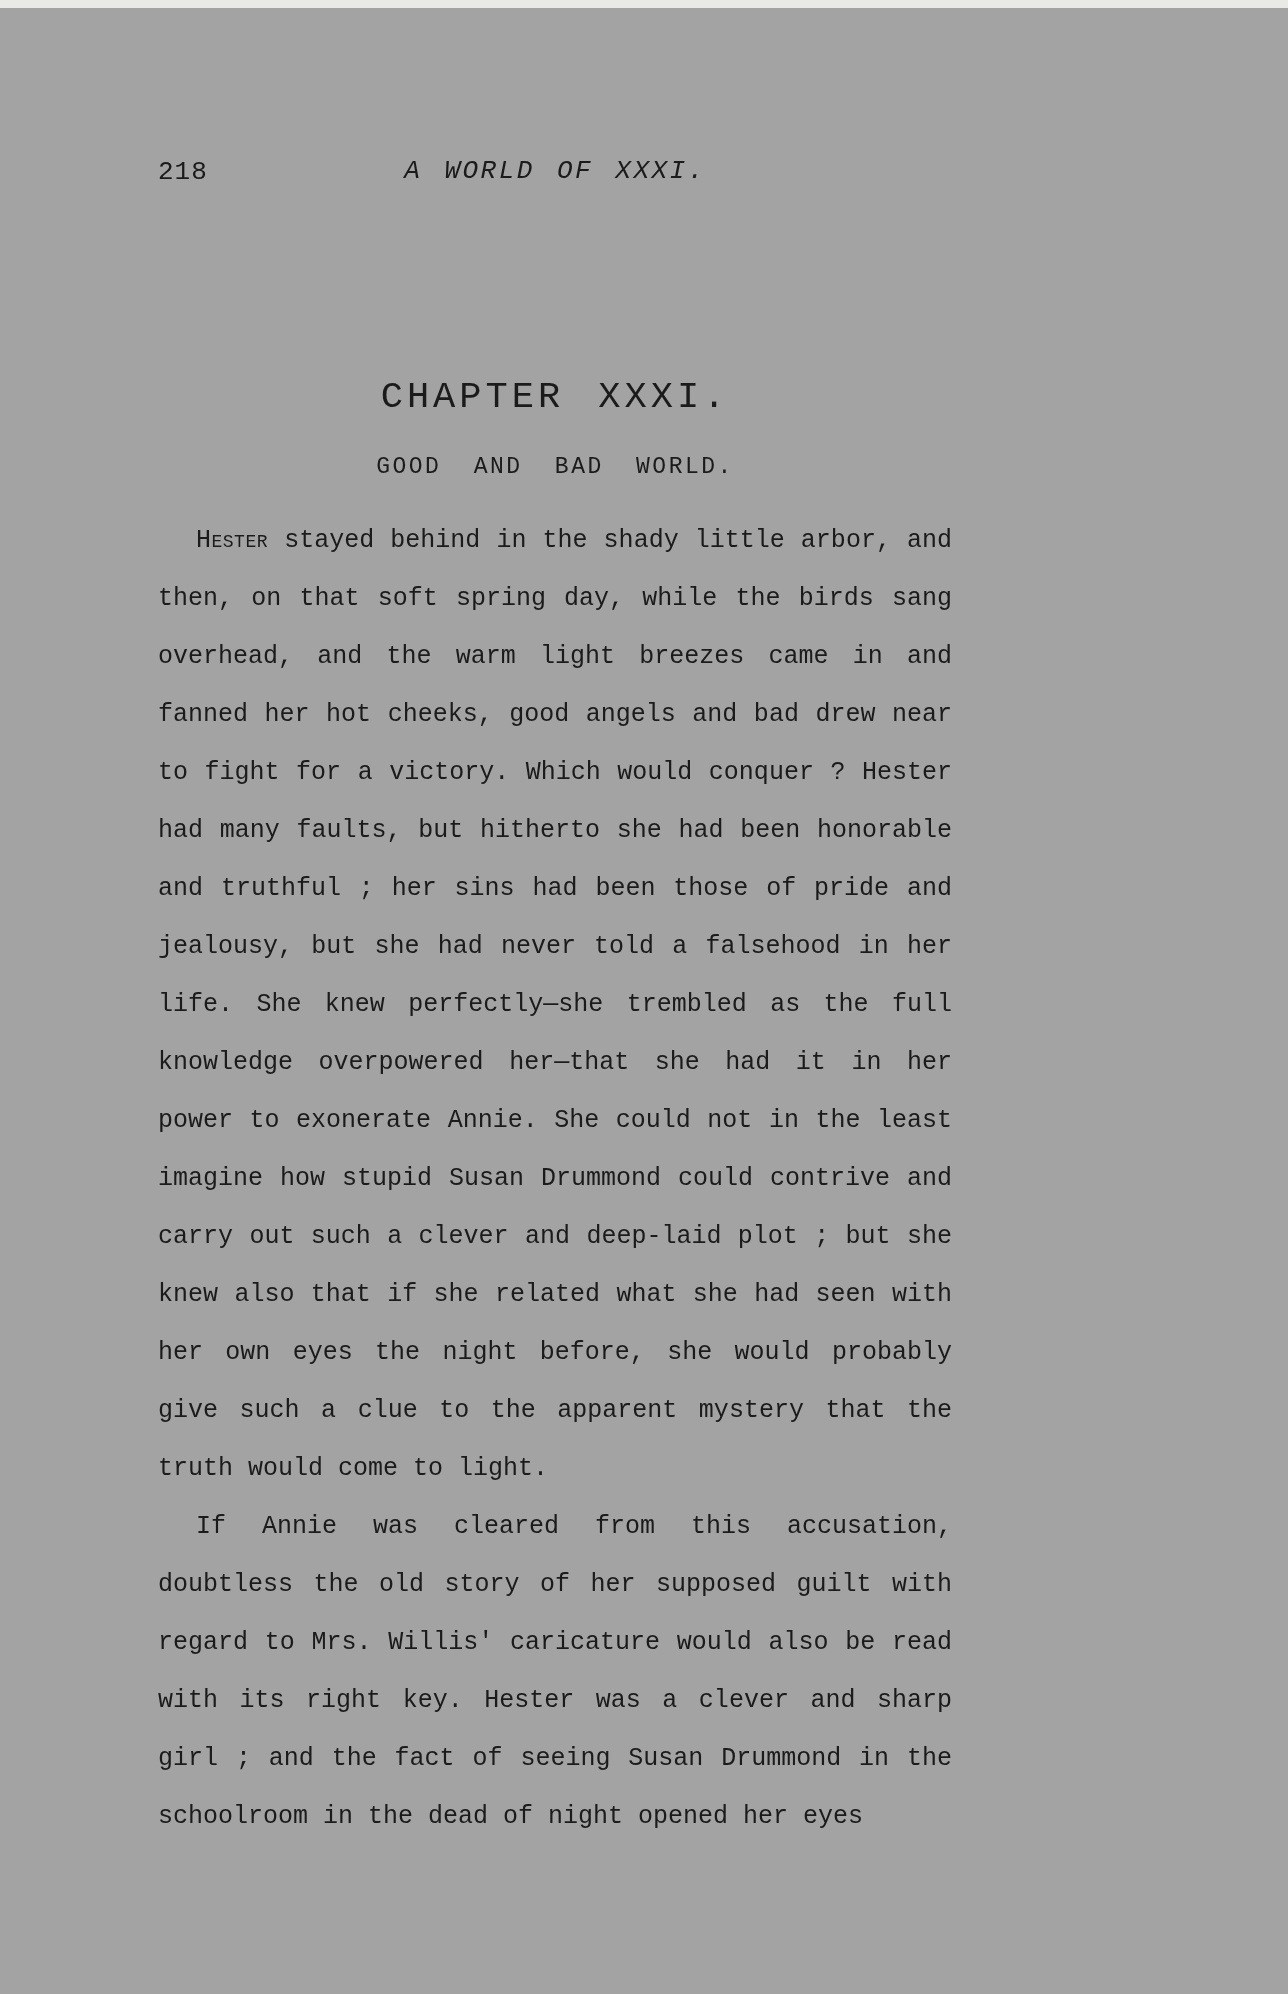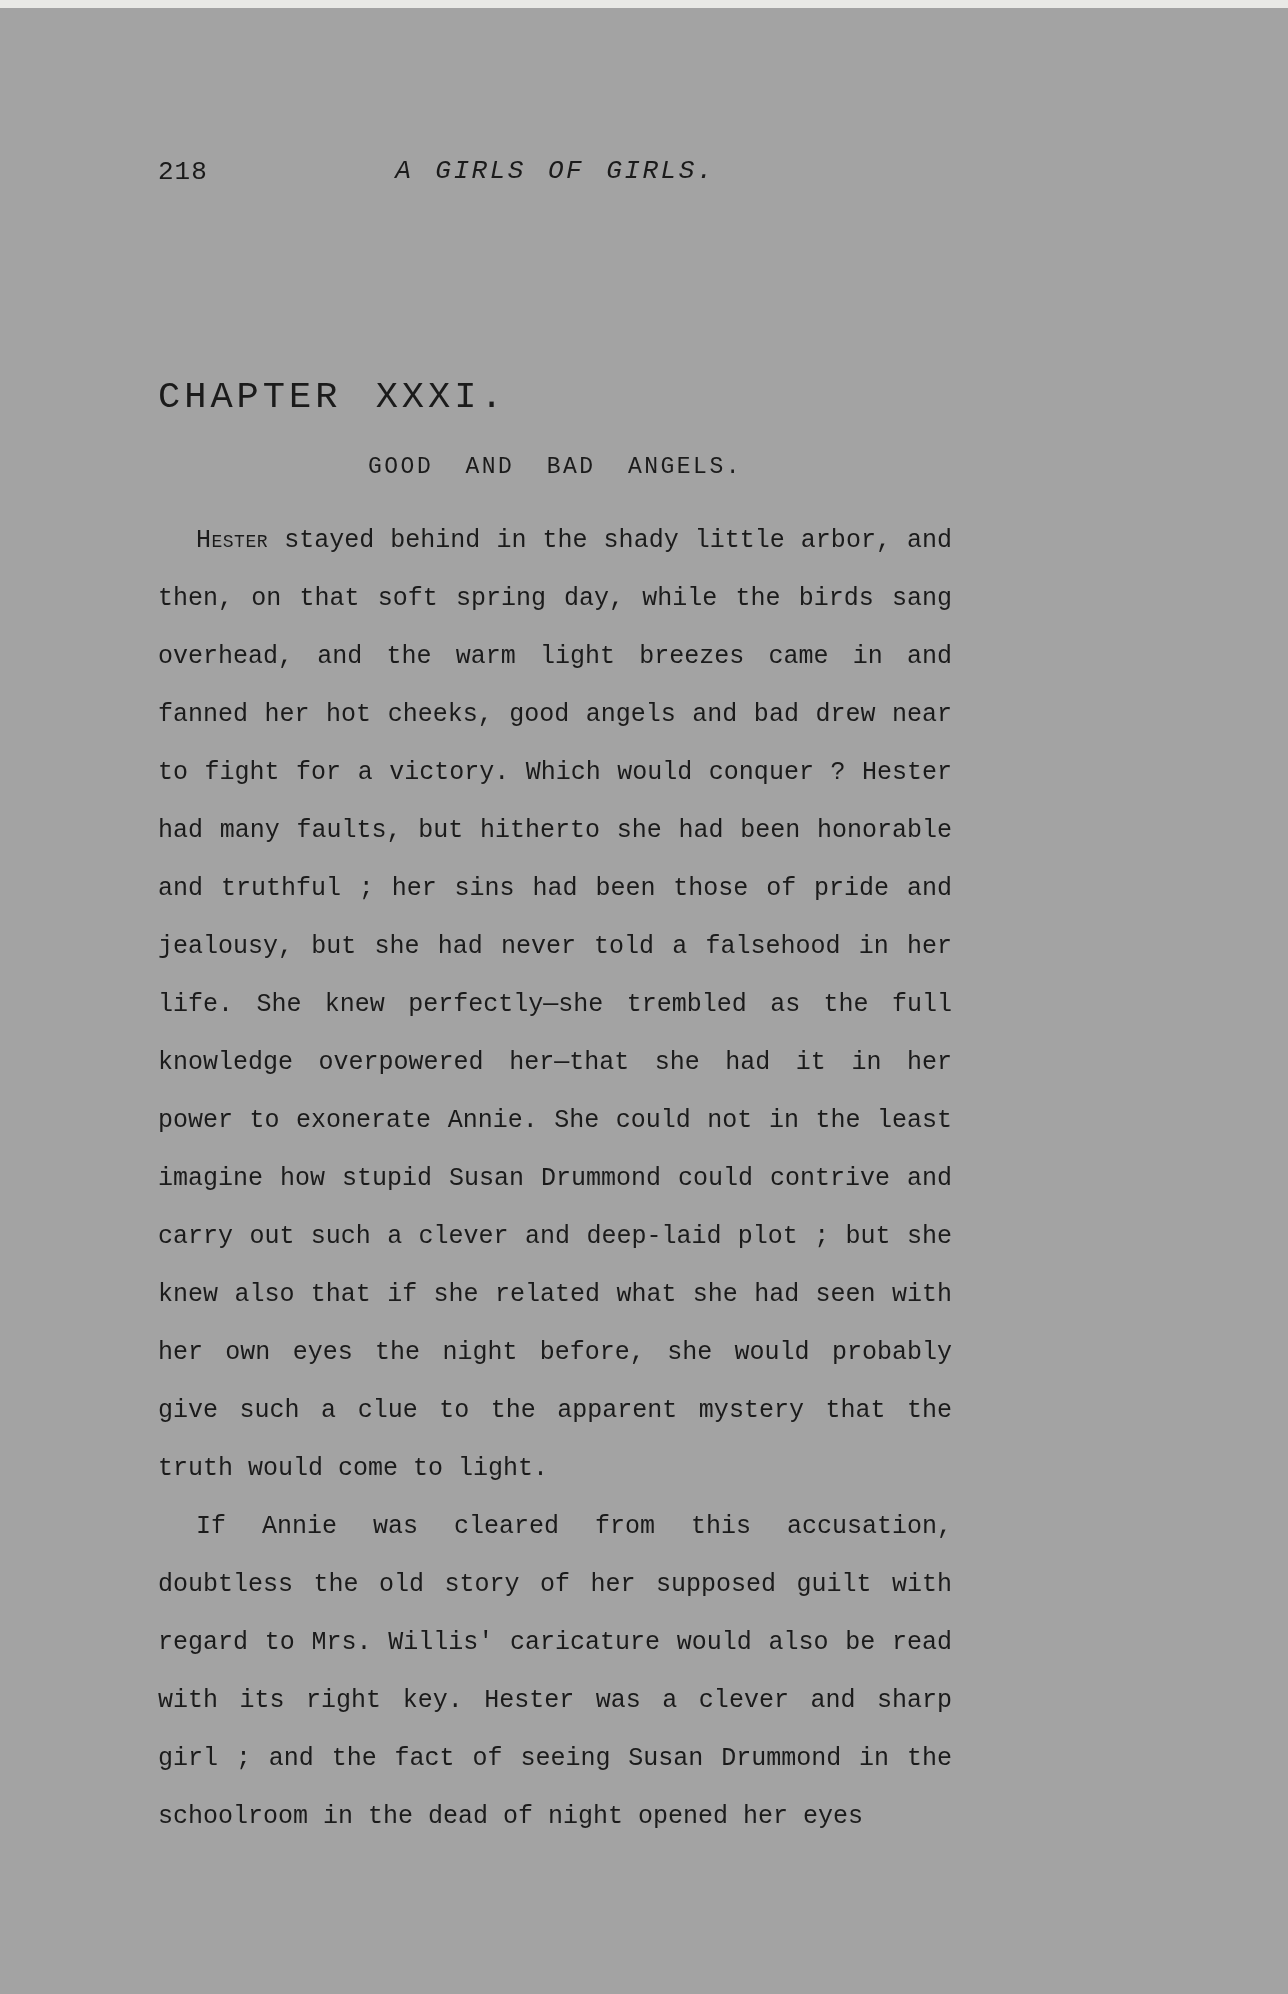--- a/index.html
+++ b/index.html
@@ -41,20 +41,21 @@
   .running-title {
     font-style: italic;
     letter-spacing: 2.5px;
     word-spacing: 4px;
   }
   .chapter-title {
     margin: 190px 0 0 0;
     font-weight: 400;
     font-size: 37px;
     line-height: 42px;
+    text-align: center;
     letter-spacing: 4px;
     word-spacing: 8px;
   }
   .chapter-subtitle {
     margin: 36px 0 0 0;
     font-weight: 400;
     font-size: 23px;
     line-height: 26px;
     text-align: center;
     letter-spacing: 2.5px;
@@ -76,26 +77,26 @@
   }
 </style>
 </head>
 <body>
 
 <div class="page">
   <div class="content">
 
     <div class="page-header">
       <span class="page-number">218</span>
-      <span class="running-title">A GIRLS OF GIRLS.</span>
+      <span class="running-title">A WORLD OF XXXI.</span>
     </div>
 
     <h1 class="chapter-title">CHAPTER XXXI.</h1>
 
-    <h2 class="chapter-subtitle">GOOD AND BAD ANGELS.</h2>
+    <h2 class="chapter-subtitle">GOOD AND BAD WORLD.</h2>
 
     <div class="body-text">
       <p><span class="smallcaps">Hester</span> <span>stayed behind in the shady little arbor, and then, on that soft spring day, while the birds sang overhead, and the warm light breezes came in and fanned her hot cheeks, good angels and bad drew near to fight for a victory. Which would conquer&nbsp;? Hester had many faults, but hitherto she had been honorable and truthful&nbsp;; her sins had been those of pride and jealousy, but she had never told a falsehood in her life. She knew perfectly—she trembled as the full knowledge overpowered her—that she had it in her power to exonerate Annie. She could not in the least imagine how stupid Susan Drummond could contrive and carry out such a clever and deep-laid plot&nbsp;; but she knew also that if she related what she had seen with her own eyes the night before, she would probably give such a clue to the apparent mystery that the truth would come to light.</span></p>
       <p>If Annie was cleared from this accusation, doubtless the old story of her supposed guilt with regard to Mrs. Willis' caricature would also be read with its right key. Hester was a clever and sharp girl&nbsp;; and the fact of seeing Susan Drummond in the schoolroom in the dead of night opened her eyes</p>
     </div>
 
   </div>
 </div>
 
 </body></html>

